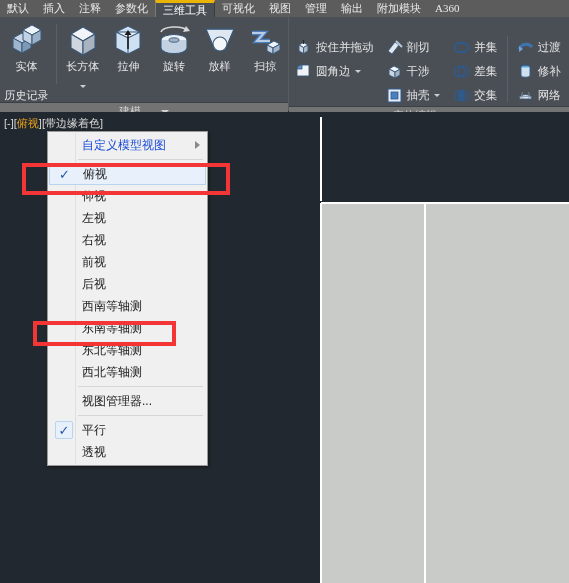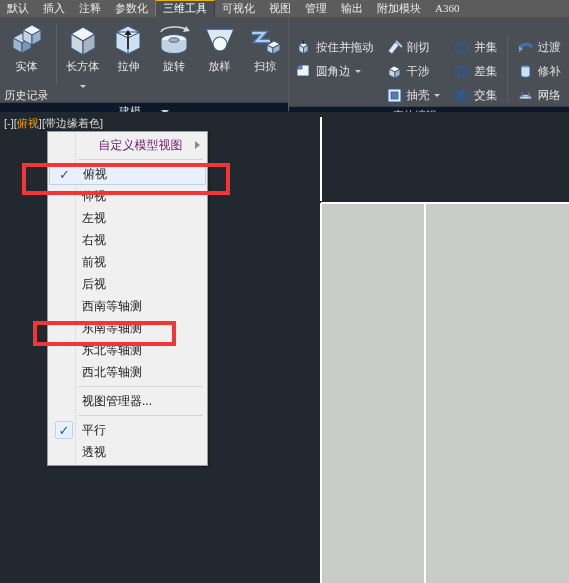--- a/index.html
+++ b/index.html
@@ -21,41 +21,41 @@
     font-size: 11px; color: #e8e8e8;
     padding: 1px 7px 2px 7px;
     line-height: 14px;
     white-space: nowrap;
     letter-spacing: 0px;
     font-family: Liberation Serif, serif;
   }
   .tab.active {
     background: #4a4f56;
     color: #ffffff;
-    border-top: 1px solid #eab308;
+    border-top: 3px solid #eab308;
     border-left: 1px solid #7b7b7b;
     border-right: 1px solid #3c3c3c;
     padding-top: 0px;
     height: 17px;
   }
 
   
   .ribbon {
     position: absolute; left: 0; top: 17px; width: 569px; height: 94px;
     background: #4a4f56;
     border-bottom: 1px solid #2d3136;
     display: flex;
   }
   .panel { position: relative; height: 94px; display: flex; flex-direction: column; }
   .panel-body { flex: 1; display: flex; align-items: flex-start; padding-top: 3px; }
   .panel-label {
     height: 18px; line-height: 17px;
     text-align: center; font-size: 11px; color: #d2d2d2;
     border-top: 1px solid #3b4046;
-    background: #0f172a;
+    background: #737373;
     display: flex; align-items: center; justify-content: center; gap: 20px;
   }
   .panel-sep { width: 1px; height: 94px; background: #3b4046; border-right: 1px solid #565c64; }
   .caret { width: 0; height: 0; border-left: 4px solid transparent; border-right: 4px solid transparent; border-top: 4px solid #cfcfcf; display: inline-block; }
   .caret-sm { width: 0; height: 0; border-left: 3px solid transparent; border-right: 3px solid transparent; border-top: 3px solid #cfcfcf; display: inline-block; }
 
   
   .bigbtn {
     width: 62px; display: flex; flex-direction: column; align-items: center;
     padding-top: 2px; cursor: default;
@@ -100,21 +100,21 @@
   }
   .gutter {
     position: absolute; left: 1px; top: 1px; width: 27px; bottom: 1px;
     background: #f0f0f0; border-right: 1px solid #e0e0e0;
   }
   .mi {
     position: relative; height: 22px; display: flex; align-items: center;
     font-size: 12px; color: #1a1a1a; padding-left: 34px; padding-right: 8px;
     white-space: nowrap; z-index: 2;
   }
-  .mi.disabled { color: #701a75; justify-content: center; }
+  .mi.disabled { color: #1d4ed8; }
   .mi.sel {
     background: #e8f1fb;
     border: 1px solid #b8d4ef;
     margin: 0 1px;
     padding-left: 33px;
     height: 22px;
   }
   .mi .chk {
     position: absolute; left: 7px; top: 50%; transform: translateY(-50%);
     width: 15px; height: 15px; display: flex; align-items: center; justify-content: center;

